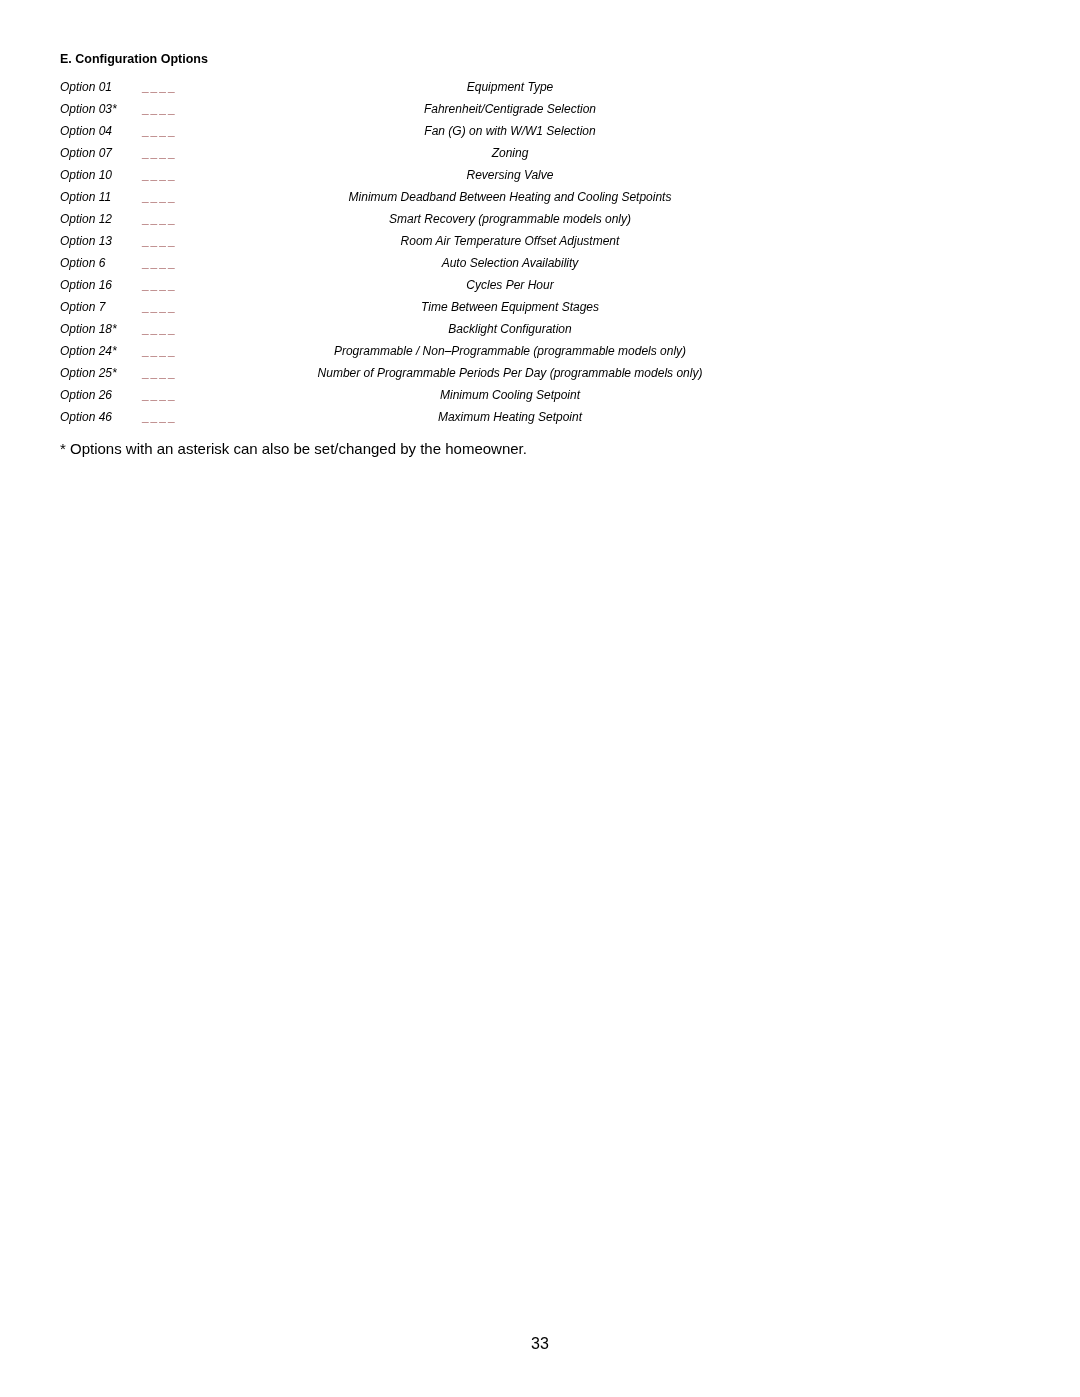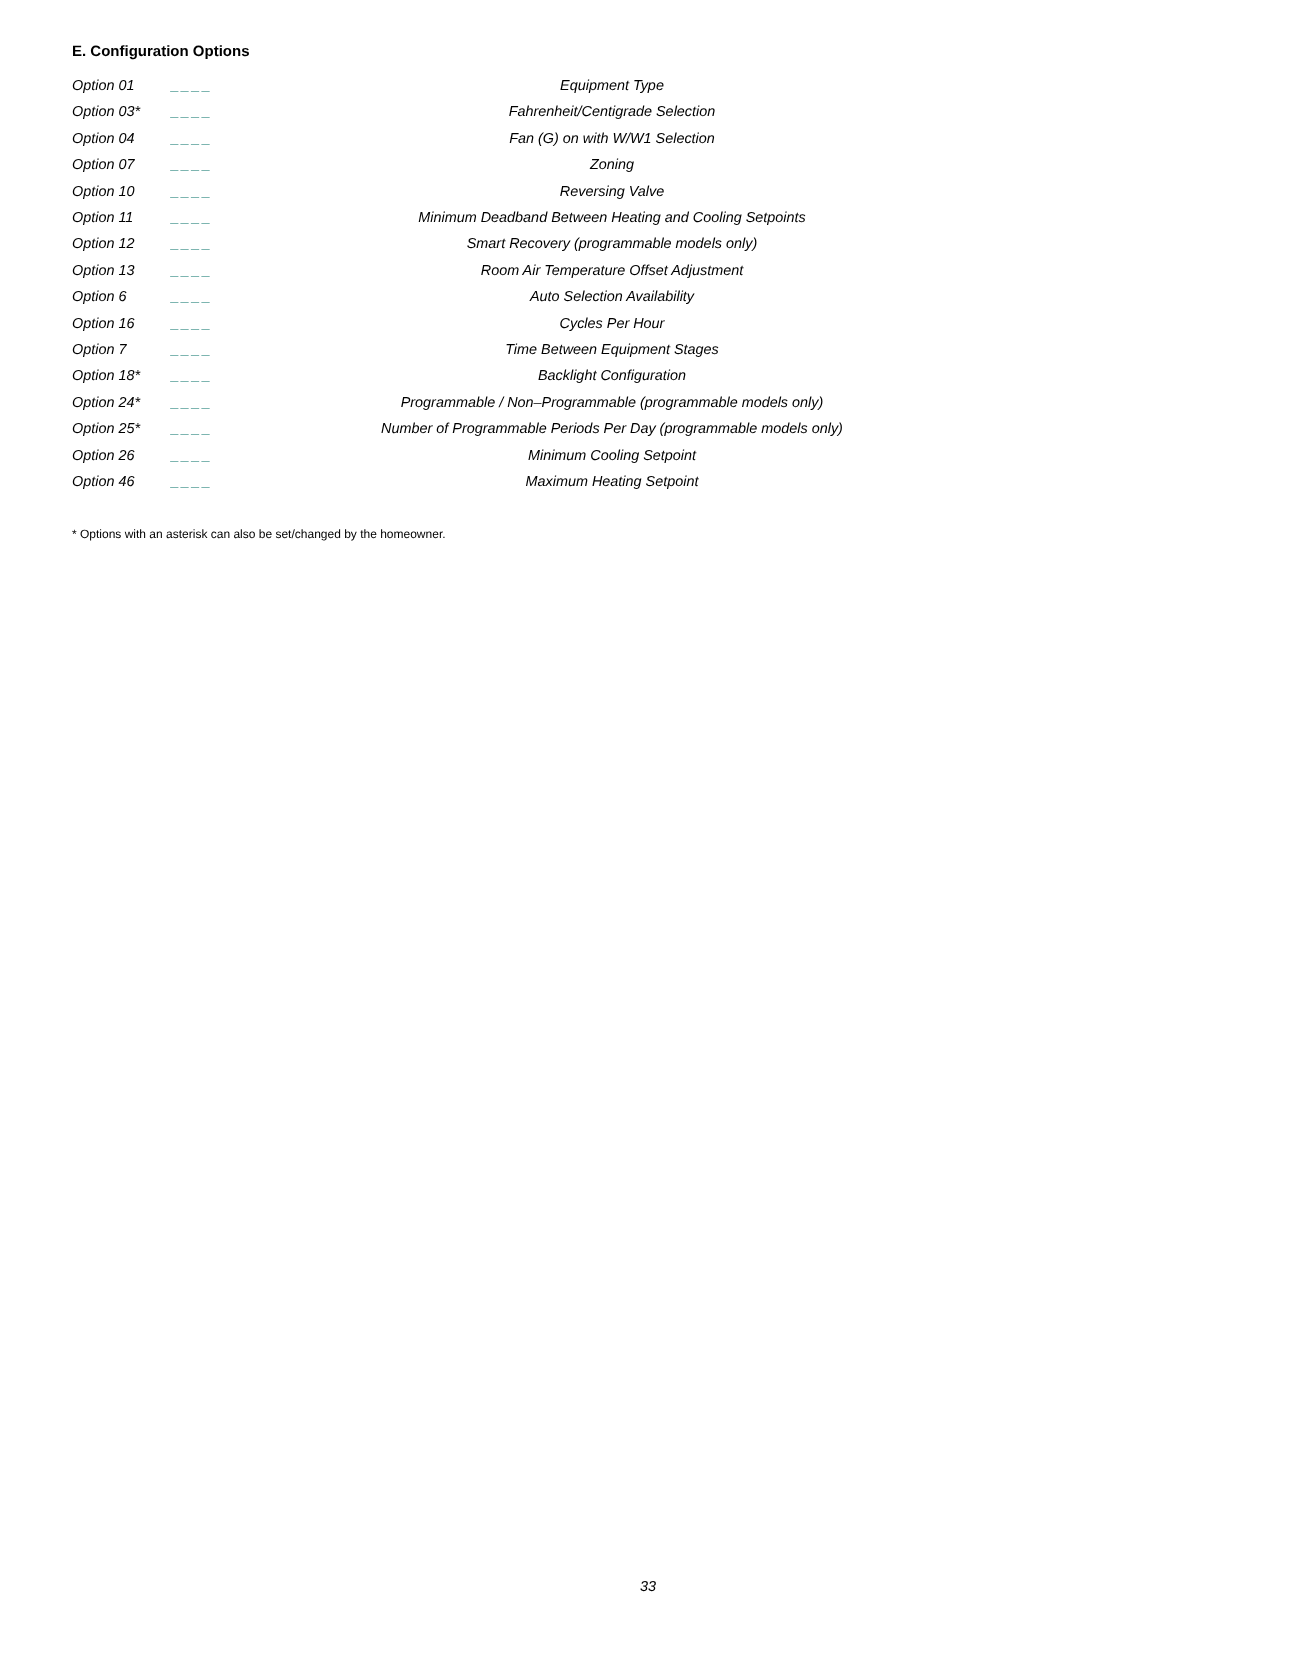--- a/index.html
+++ b/index.html
@@ -12,21 +12,21 @@
       background: #ffffff;
       font-family: Arial, Helvetica, sans-serif;
       font-size: 12px;
       color: #000000;
       width: 1080px;
       min-height: 1397px;
       position: relative;
     }
 
     .page-container {
-      padding: 36px 60px;
+      padding: 52px 60px;
       max-width: 900px;
     }
 
     .section-title {
       font-weight: bold;
       font-size: 12.5px;
       margin-bottom: 10px;
     }
 
     .options-table {
@@ -44,40 +44,39 @@
 
     .option-label {
       width: 80px;
       white-space: nowrap;
     }
 
     .option-blank {
       width: 40px;
       text-align: center;
       letter-spacing: 2px;
-      color: #0f766e;
+      color: #7f1d1d;
     }
 
     .option-description {
       padding-left: 8px;
       text-align: center;
     }
 
     .footnote {
-      margin-top: 28px;
-      font-size: 10px;
+      margin-top: 12px;
+      font-size: 15px;
     }
 
     .page-number {
       position: absolute;
-      bottom: 68px;
+      bottom: 44px;
       left: 50%;
       transform: translateX(-50%);
-      font-size: 12px;
-      font-style: italic;
+      font-size: 16px;
     }
   </style>
 </head>
 <body>
 
 <div class="page-container">
 
   <div class="section-title">E. Configuration Options</div>
 
   <table class="options-table">

